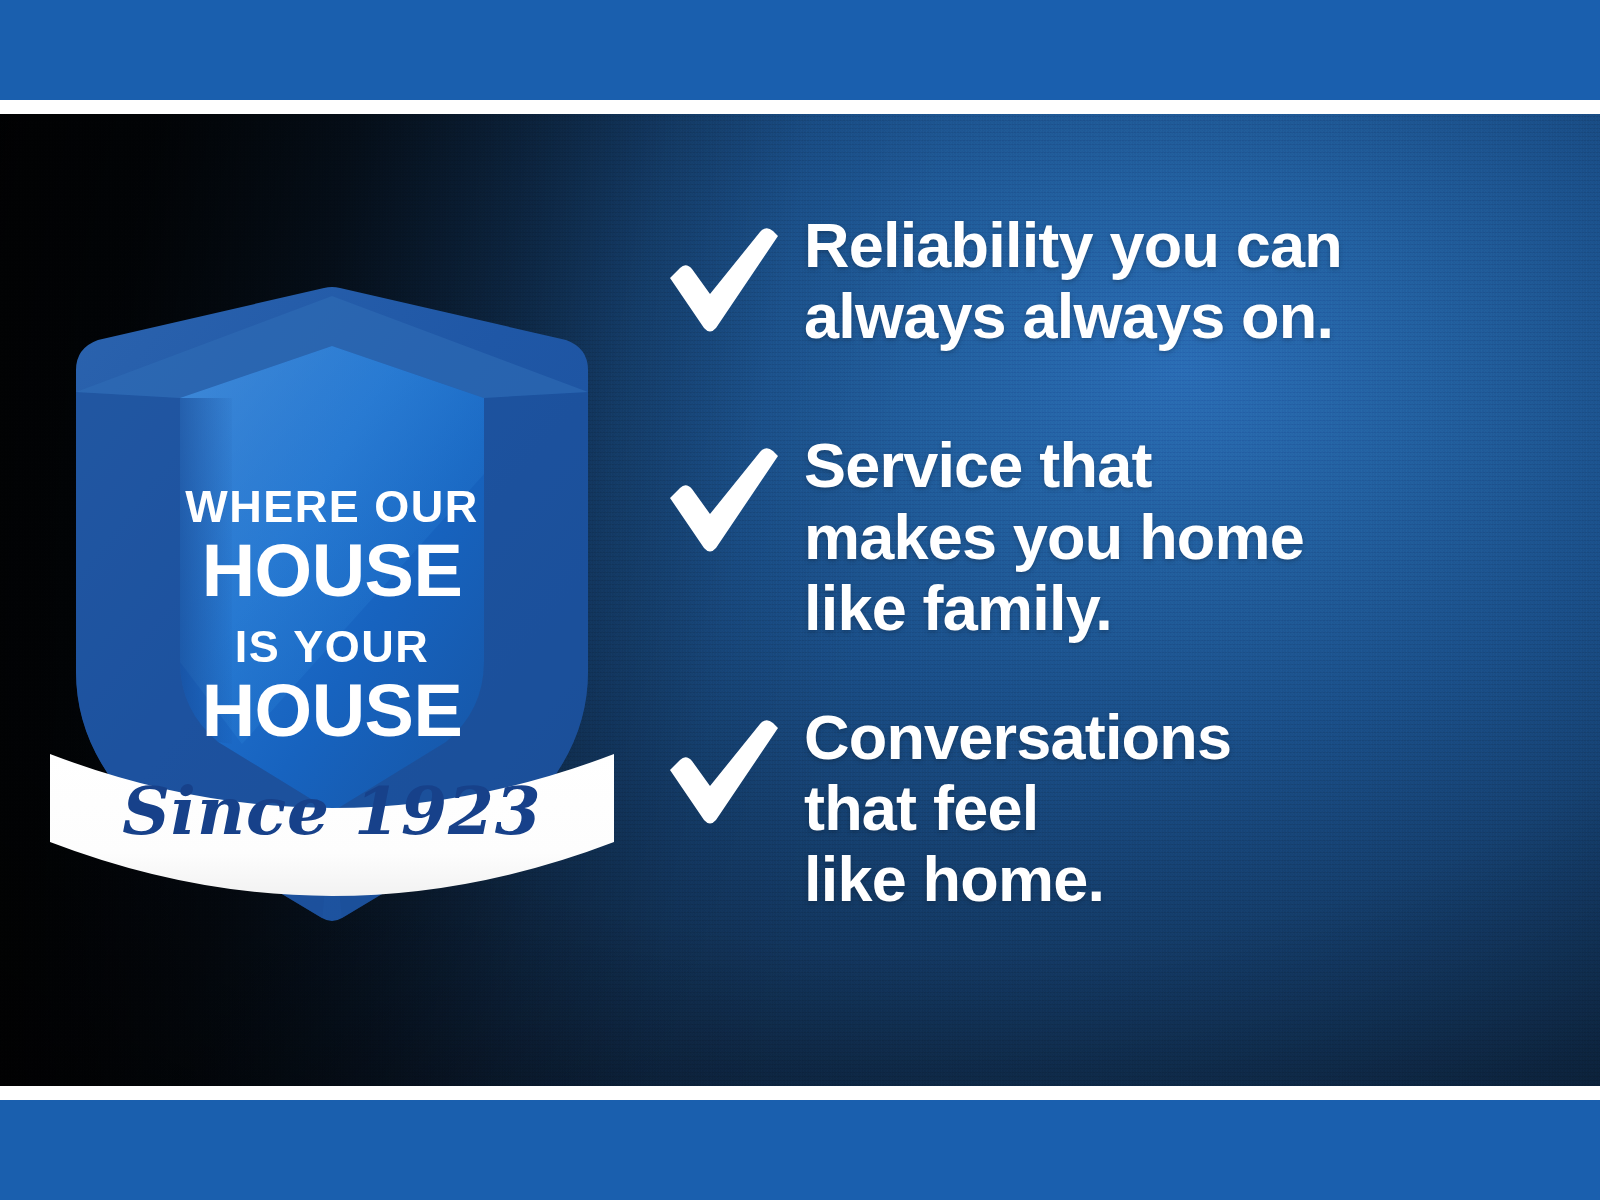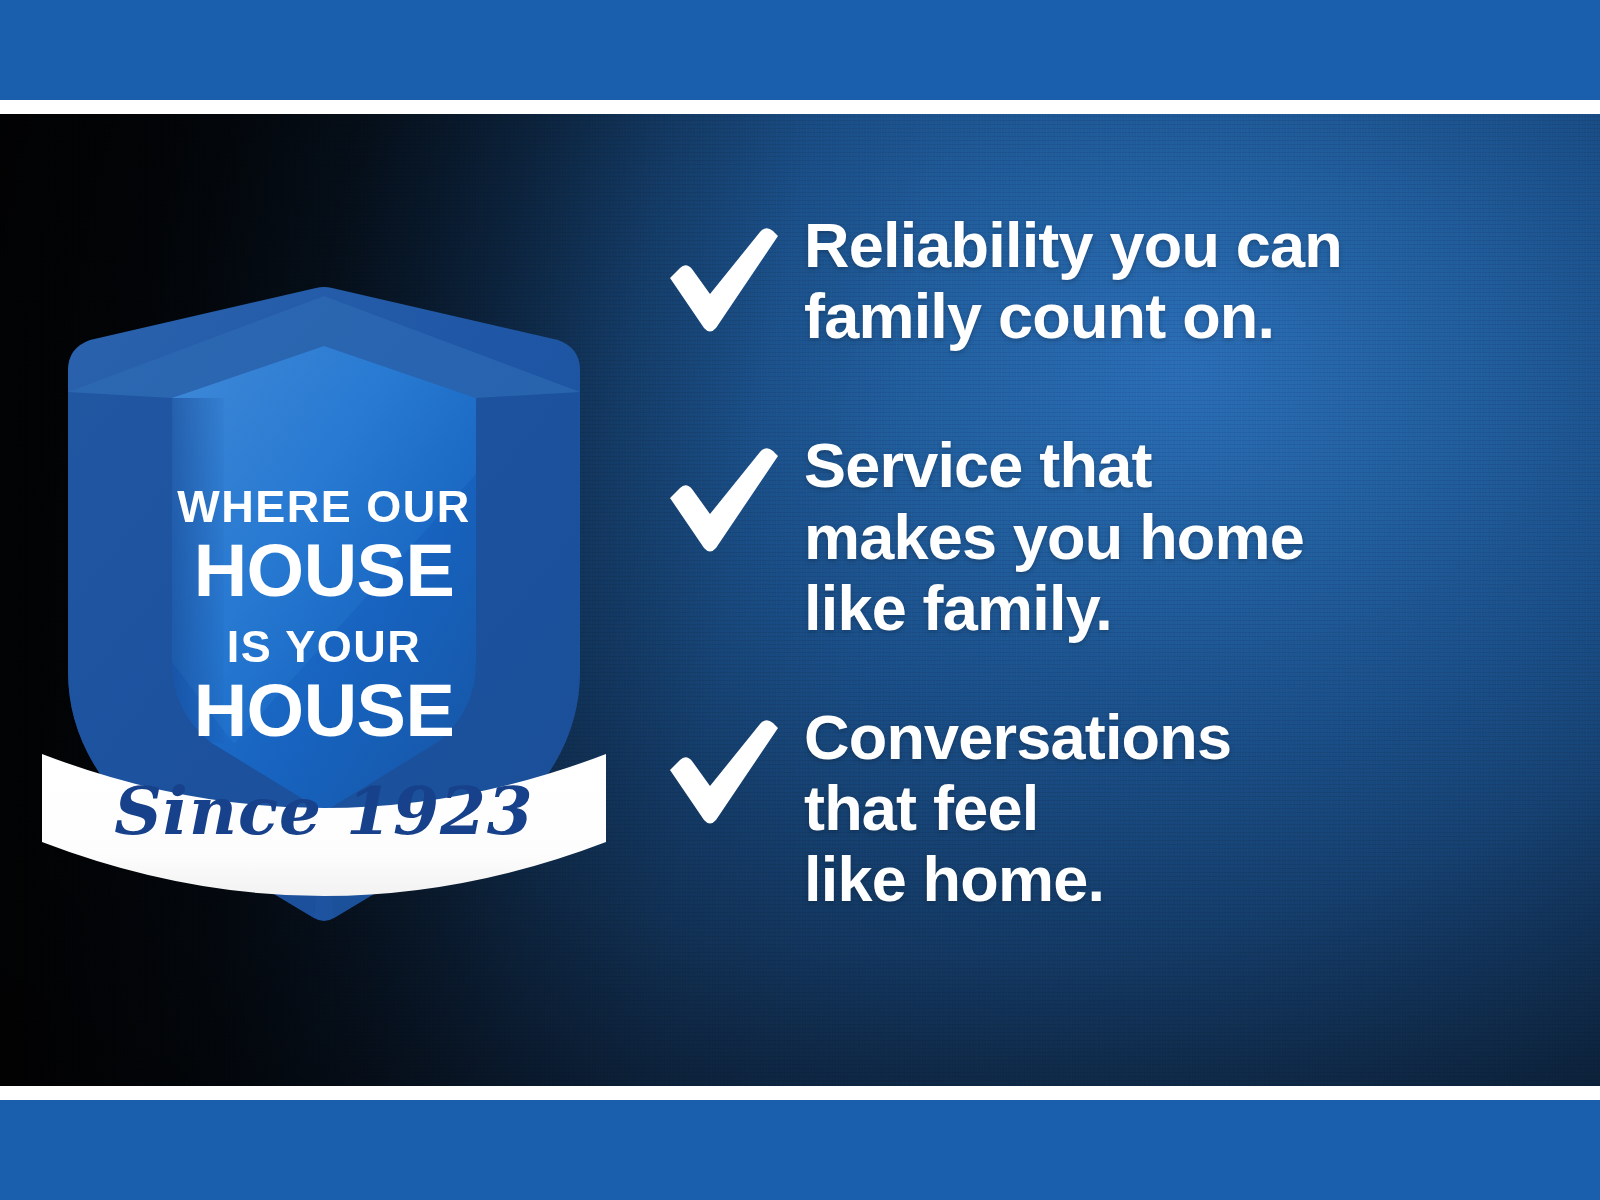--- a/index.html
+++ b/index.html
@@ -87,21 +87,21 @@
       repeating-radial-gradient(circle at 3px 13px, rgba(0,0,0,.22) 0 0.7px, rgba(0,0,0,0) 0.7px 2.6px),
       repeating-radial-gradient(circle at 17px 2px, rgba(255,255,255,.07) 0 0.5px, rgba(0,0,0,0) 0.5px 1.7px);
     background-size:3px 3px, 4px 4px, 5px 5px;
     mix-blend-mode:overlay;
     pointer-events:none;
   }
 
   
   #badge {
     position:absolute;
-    left:54px; top:160px;
+    left:62px; top:160px;
     width:540px; height:660px;
   }
   #badge svg { display:block; width:540px; height:660px; overflow:visible; }
 
   .badge-line {
     fill:#ffffff;
     font-family:"Liberation Sans", sans-serif;
     font-weight:bold;
     text-anchor:middle;
   }
@@ -244,21 +244,21 @@
     <div id="benefits">
 
       <div class="benefit" id="benefit-1">
         <span class="check">
           <svg viewBox="0 0 116 110" xmlns="http://www.w3.org/2000/svg">
             <path d="M6 54 L16 44 Q22 38 28 45 L46 70 L96 8 Q102 1 109 7 L114 12 L52 104
                      Q46 111 40 104 Z" fill="#ffffff"></path>
           </svg>
         </span>
         <span class="benefit-text">Reliability you can
-family count on.</span>
+always always on.</span>
       </div>
 
       <div class="benefit" id="benefit-2">
         <span class="check">
           <svg viewBox="0 0 116 110" xmlns="http://www.w3.org/2000/svg">
             <path d="M6 54 L16 44 Q22 38 28 45 L46 70 L96 8 Q102 1 109 7 L114 12 L52 104
                      Q46 111 40 104 Z" fill="#ffffff"></path>
           </svg>
         </span>
         <span class="benefit-text">Service that

